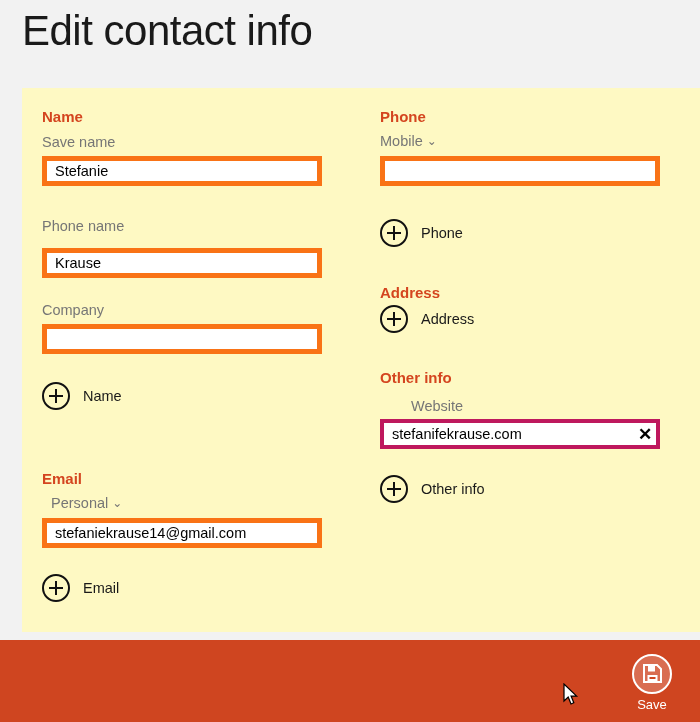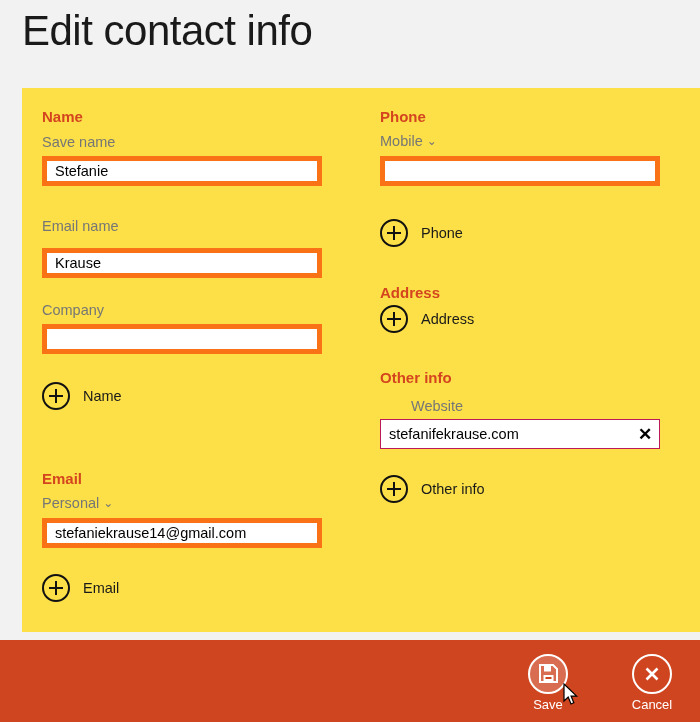--- a/index.html
+++ b/index.html
@@ -28,21 +28,21 @@
     white-space: nowrap;
   }
 
   
   .panel {
     position: absolute;
     left: 22px;
     top: 88px;
     width: 678px;
     height: 544px;
-    background: #fde047;
+    background: #fef9c3;
     box-sizing: border-box;
   }
 
   .col {
     position: absolute;
     top: 0;
     width: 300px;
   }
   .col-left  { left: 20px; }
   .col-right { left: 358px; }
@@ -85,21 +85,21 @@
     border: 5px solid #f97316;
     background: #ffffff;
     font-family: "Liberation Sans", sans-serif;
     font-size: 14.5px;
     color: #000000;
     padding: 0 8px;
     outline: none;
     display: block;
   }
   .text-input.focused {
-    border: 1px solid #be185d;
+    border: 4px solid #be185d;
     padding-right: 30px;
   }
   .input-wrap {
     position: relative;
     width: 280px;
   }
   .clear-btn {
     position: absolute;
     right: 1px;
     top: 1px;
@@ -233,21 +233,21 @@
     </div>
 
     <div style="position:absolute; left:0; top:44px;">
       <div class="field-label">Save name</div>
     </div>
     <div style="position:absolute; left:0; top:68px;" class="input-wrap">
       <input class="text-input" type="text" value="Stefanie" style="">
     </div>
 
     <div style="position:absolute; left:0; top:128px;">
-      <div class="field-label">Email name</div>
+      <div class="field-label">Phone name</div>
     </div>
     <div style="position:absolute; left:0; top:152px;margin-top:8px;" class="input-wrap">
       <input class="text-input" type="text" value="Krause" style="">
     </div>
 
     <div style="position:absolute; left:0; top:212px;">
       <div class="field-label">Company</div>
     </div>
     <div style="position:absolute; left:0; top:236px;" class="input-wrap">
       <input class="text-input" type="text" value="" style="">
@@ -255,21 +255,21 @@
 
     <div class="add-row" style="position:absolute; left:0; top:294px;">
       <span class="plus-circle"></span>
       <span class="add-label">Name</span>
     </div>
 
     <div style="position:absolute; left:0; top:382px;">
       <div class="section-header">Email</div>
     </div>
 
-    <div style="position:absolute; left:0; top:405px;text-decoration:underline;">
+    <div style="position:absolute; left:9px; top:405px;text-decoration:underline;">
       <span class="field-label dropdown">Personal</span><span class="chevron">⌄</span>
     </div>
     <div style="position:absolute; left:0; top:430px;" class="input-wrap">
       <input class="text-input" type="text" value="stefaniekrause14@gmail.com" style="">
     </div>
 
     <div class="add-row" style="position:absolute; left:0; top:486px;">
       <span class="plus-circle"></span>
       <span class="add-label">Email</span>
     </div>
@@ -329,28 +329,20 @@
         <svg width="21" height="21" viewBox="0 0 21 21" aria-hidden="true">
           <path d="M2 2 H15 L19 6 V19 H2 Z" fill="none" stroke="#ffffff" stroke-width="2"></path>
           <rect x="6" y="2.5" width="7" height="6" fill="#ffffff"></rect>
           <rect x="5.5" y="12" width="10" height="7" fill="#ffffff"></rect>
           <rect x="7.5" y="14" width="6" height="2" fill="#cf4520"></rect>
         </svg>
       </span>
       <span class="appbar-label">Save</span>
     </div>
 
-    <div class="appbar-btn">
-      <span class="appbar-icon">
-        <svg width="18" height="18" viewBox="0 0 18 18" aria-hidden="true">
-          <path d="M3.5 3.5 L14.5 14.5 M14.5 3.5 L3.5 14.5" stroke="#ffffff" stroke-width="2.6" stroke-linecap="butt"></path>
-        </svg>
-      </span>
-      <span class="appbar-label">Cancel</span>
-    </div>
   </div>
 </div>
 
 <div class="cursor">
   <svg width="16" height="24" viewBox="0 0 16 24" aria-hidden="true">
     <path d="M1 1 L1 18 L5.2 14 L8 21 L10.8 19.7 L8.1 13.1 L13.6 13.1 Z" fill="#ffffff" stroke="#000000" stroke-width="1.2" stroke-linejoin="miter"></path>
   </svg>
 </div>
 
 </body></html>

